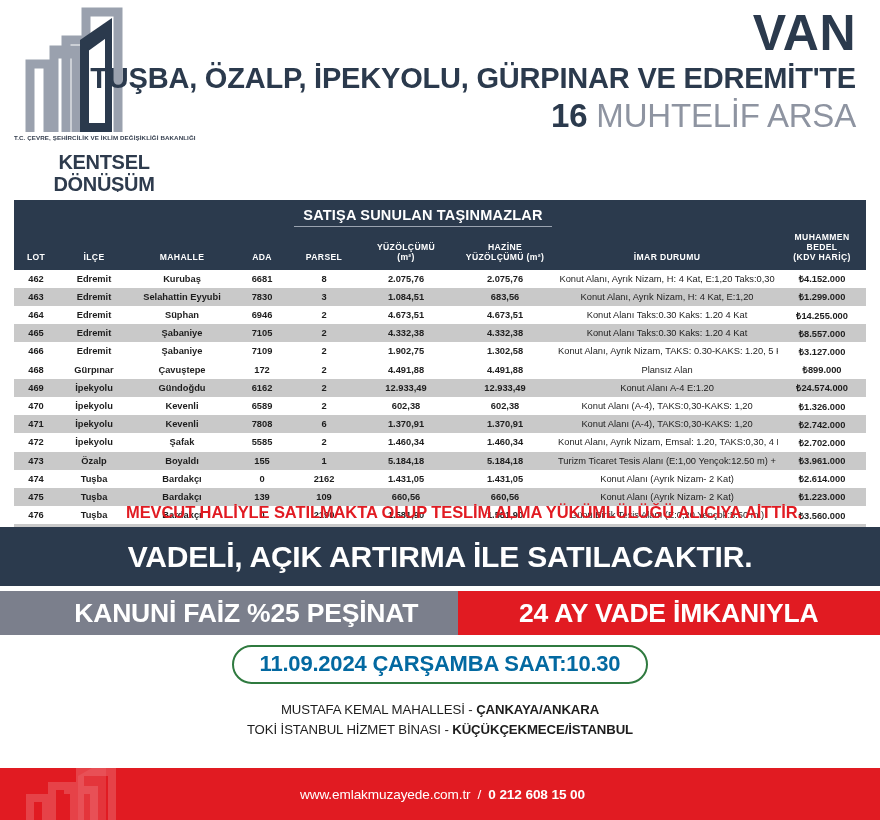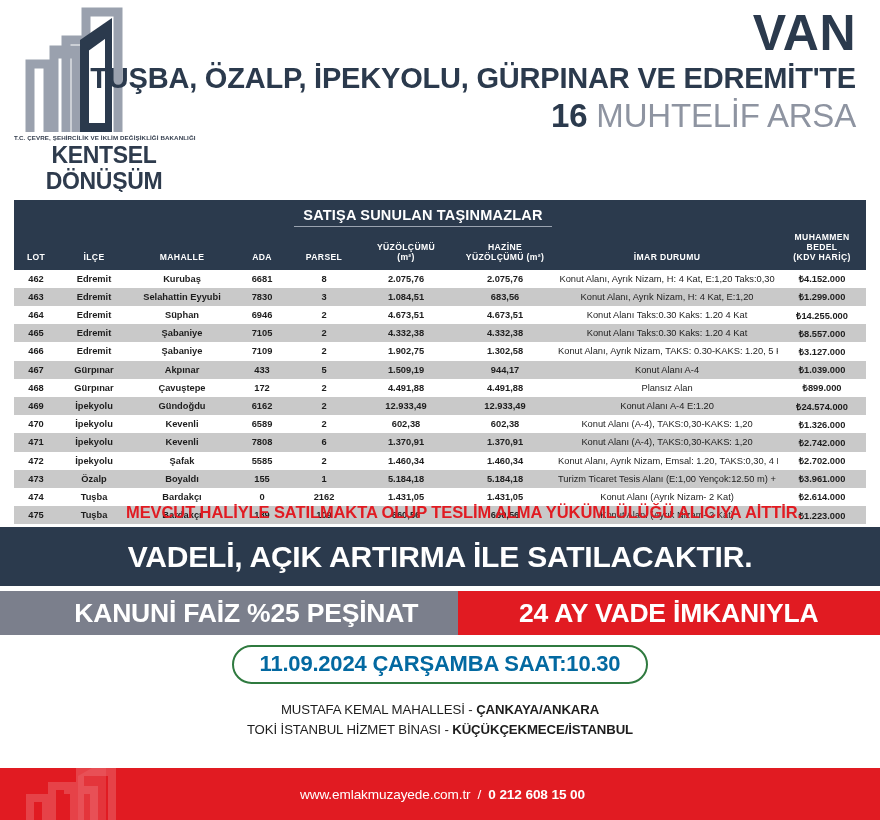--- a/index.html
+++ b/index.html
@@ -39,25 +39,25 @@
     color: #2b3a4d;
   }
   .logo-caption .ministry {
     font-size: 6.2px;
     font-weight: bold;
     letter-spacing: 0.1px;
     white-space: nowrap;
     color: #333d4d;
   }
   .logo-caption .kentsel {
-    font-size: 23px;
+    font-size: 20px;
     font-weight: bold;
     letter-spacing: -0.3px;
     line-height: 1.12;
-    margin-top: 2px;
+    margin-top: 10px;
     color: #2e3b4d;
   }
   .logo-caption .baskanligi {
     font-size: 19px;
     font-weight: bold;
     letter-spacing: -0.3px;
     line-height: 1.12;
     color: #2e3b4d;
     position: relative;
   }
@@ -448,31 +448,20 @@
           <td class="c-lot">466</td>
           <td class="c-ilce">Edremit</td>
           <td class="c-mahalle">Şabaniye</td>
           <td class="c-ada">7109</td>
           <td class="c-parsel">2</td>
           <td class="c-yuz">1.902,75</td>
           <td class="c-hazine">1.302,58</td>
           <td class="c-imar">Konut Alanı, Ayrık Nizam, TAKS: 0.30-KAKS: 1.20, 5 Kat</td>
           <td class="c-bedel">₺3.127.000</td>
         </tr>
-        <tr class="even">
-          <td class="c-lot">467</td>
-          <td class="c-ilce">Gürpınar</td>
-          <td class="c-mahalle">Akpınar</td>
-          <td class="c-ada">433</td>
-          <td class="c-parsel">5</td>
-          <td class="c-yuz">1.509,19</td>
-          <td class="c-hazine">944,17</td>
-          <td class="c-imar">Konut Alanı A-4</td>
-          <td class="c-bedel">₺1.039.000</td>
-        </tr>
         <tr class="odd">
           <td class="c-lot">468</td>
           <td class="c-ilce">Gürpınar</td>
           <td class="c-mahalle">Çavuştepe</td>
           <td class="c-ada">172</td>
           <td class="c-parsel">2</td>
           <td class="c-yuz">4.491,88</td>
           <td class="c-hazine">4.491,88</td>
           <td class="c-imar">Plansız Alan</td>
           <td class="c-bedel">₺899.000</td>

